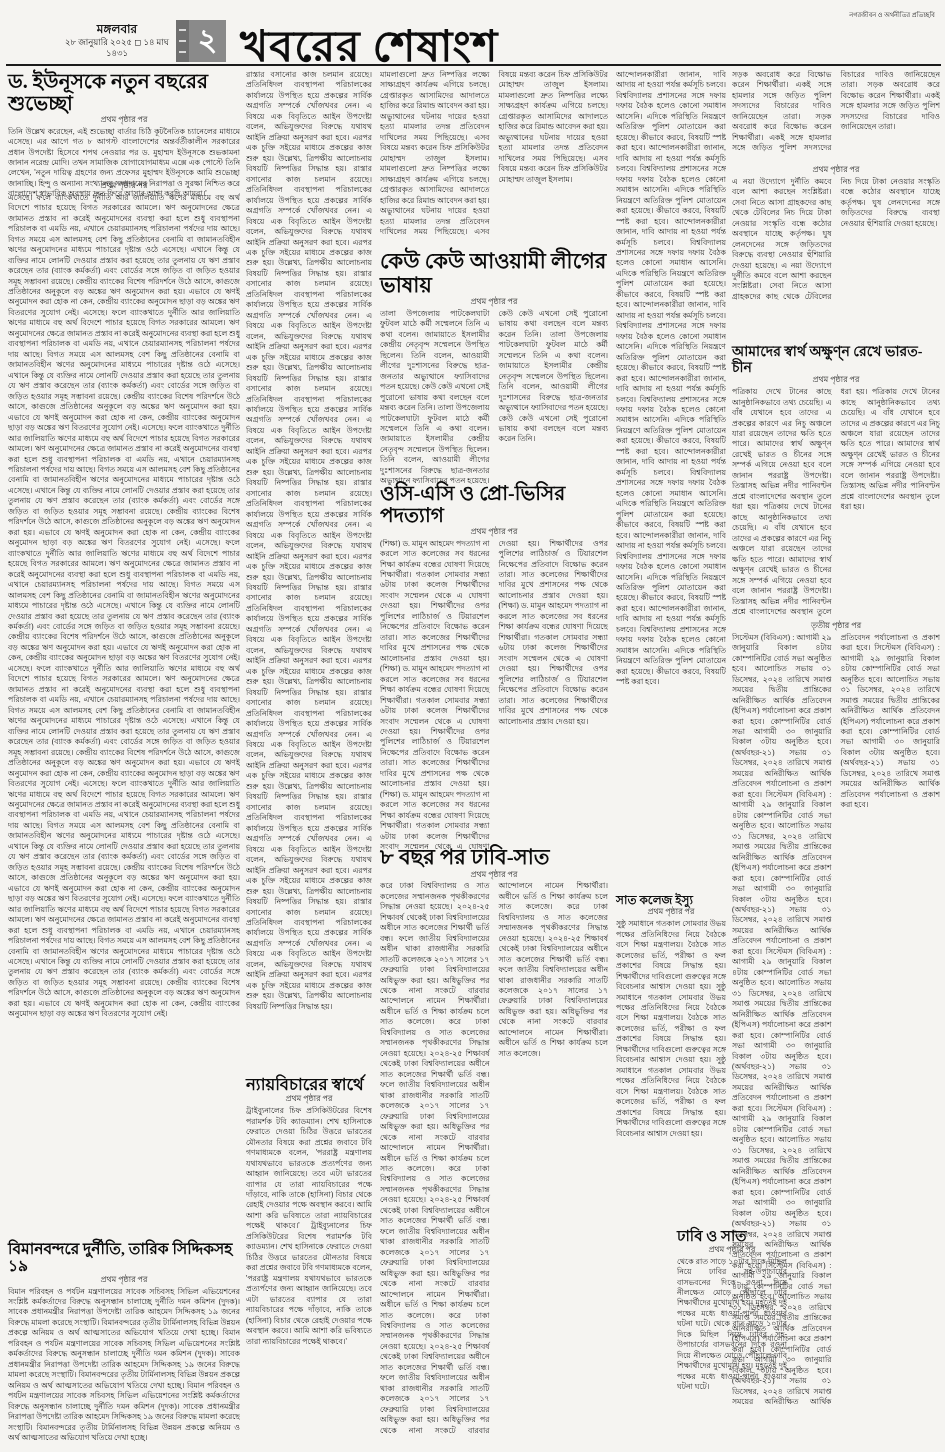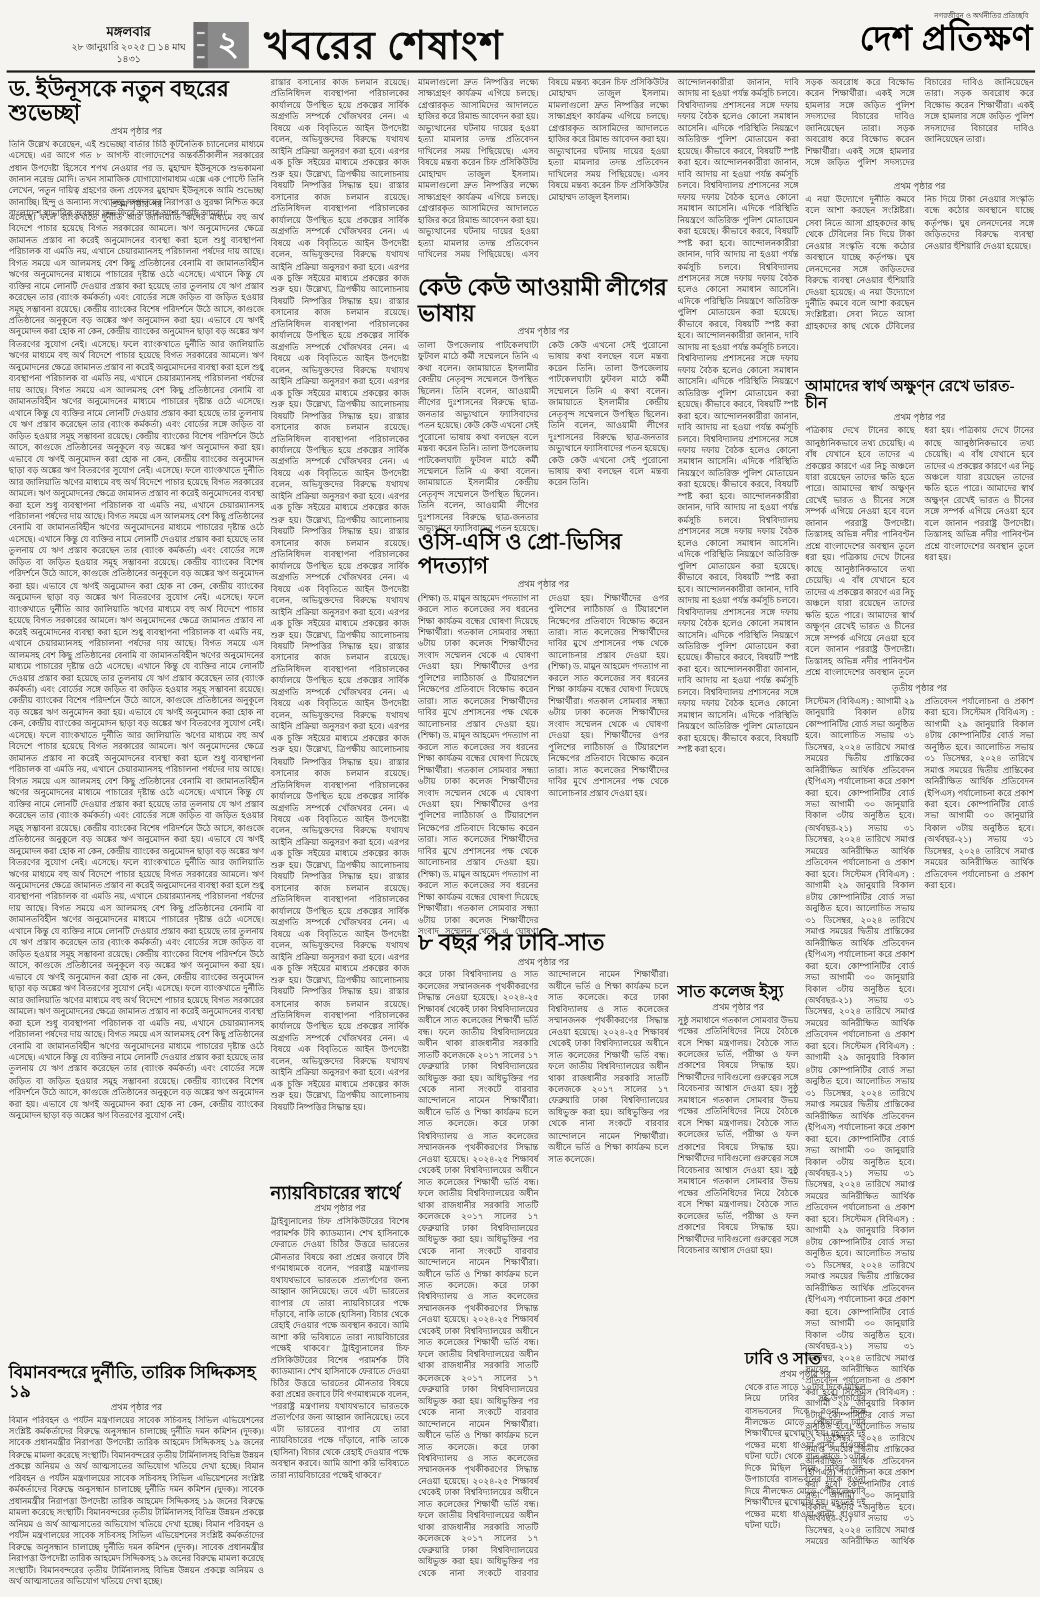--- a/index.html
+++ b/index.html
@@ -12,21 +12,21 @@
   .page{position:absolute;inset:0;}
   
   .date-block{position:absolute;left:58px;top:22px;width:118px;text-align:center;line-height:1.25;}
   .weekday{font-size:12px;font-weight:bold;}
   .date-line{font-size:8.5px;}
   .pagenum-box{position:absolute;left:176px;top:20px;width:50px;height:42px;background:#919191;display:flex;}
   .pagenum-strip{width:13px;background:#6f6f6f;display:flex;flex-direction:column;justify-content:space-evenly;align-items:center;}
   .pagenum-strip i{display:block;width:7px;height:2px;background:#d9d9d9;}
   .pagenum{flex:1;display:flex;align-items:center;justify-content:center;
     color:#fff;font-size:30px;font-weight:bold;background:#8a8a8a;}
-  .section-title{position:absolute;left:240px;top:14px;margin:0;font-size:36px;font-weight:bold;
+  .section-title{position:absolute;left:240px;top:14px;margin:0;font-size:43px;font-weight:bold;
     letter-spacing:1px;color:#0d0d0d;}
   .paper-logo{position:absolute;right:6px;top:12px;width:260px;text-align:right;line-height:1.05;}
   .paper-tagline{font-size:6.5px;color:#222;margin-right:4px;}
   .paper-name{font-size:31px;font-weight:900;color:#000;letter-spacing:0.5px;}
   .header-rule{position:absolute;left:6px;right:4px;top:64px;border-top:2px solid #1b1b1b;}
   
   .art{position:absolute;}
   .art h2{margin:0 0 1px 0;text-align:left;font-weight:bold;color:#0b0b0b;line-height:1.12;}
   .cont{text-align:center;font-size:8px;line-height:1.1;margin-bottom:2px;color:#222;}
   .body{font-size:7.7px;line-height:1.36;text-align:justify;overflow:hidden;color:#1d1d1d;
@@ -48,21 +48,20 @@
       <div class="pagenum-strip">
           <i></i>
           <i></i>
           <i></i>
         </div>
       <div class="pagenum">২</div>
     </div>
     <h1 class="section-title">খবরের শেষাংশ</h1>
     <div class="paper-logo">
       <div class="paper-tagline">নগরজীবন ও অর্থনীতির প্রতিচ্ছবি</div>
-      <div class="paper-name">দেশ প্রতিক্ষণ</div>
     </div>
     <div class="header-rule"></div>
   </header>
 
   <article class="art" style="left:8px;top:70px;width:232px;">
     <h2 style="font-size:20px;">ড. ইউনূসকে নতুন বছরের শুভেচ্ছা</h2>
     <div class="cont">প্রথম পৃষ্ঠার পর</div>
     <div class="body" style="height:92px;">তিনি উল্লেখ করেছেন, এই শুভেচ্ছা বার্তার চিঠি কূটনৈতিক চ্যানেলের মাধ্যমে এসেছে। এর আগে গত ৮ আগস্ট বাংলাদেশের অন্তর্বর্তীকালীন সরকারের প্রধান উপদেষ্টা হিসেবে শপথ নেওয়ার পর ড. মুহাম্মদ ইউনূসকে শুভকামনা জানান নরেন্দ্র মোদি। তখন সামাজিক যোগাযোগমাধ্যম এক্সে এক পোস্টে তিনি লেখেন, 'নতুন দায়িত্ব গ্রহণের জন্য প্রফেসর মুহাম্মদ ইউনূসকে আমি শুভেচ্ছা জানাচ্ছি। হিন্দু ও অন্যান্য সংখ্যালঘু সম্প্রদায়ের নিরাপত্তা ও সুরক্ষা নিশ্চিত করে বাংলাদেশ স্বাভাবিক অবস্থায় দ্রুত ফিরে আসার আশা করছি আমরা।'</div>
   </article>
 
@@ -101,21 +100,21 @@
 
   <article class="art" style="left:380px;top:846px;width:228px;">
     <h2 style="font-size:21px;">৮ বছর পর ঢাবি-সাত</h2>
     <div class="cont">প্রথম পৃষ্ঠার পর</div>
     <div class="body cols2" style="height:556px;">করে ঢাকা বিশ্ববিদ্যালয় ও সাত কলেজের সম্মানজনক পৃথকীকরণের সিদ্ধান্ত নেওয়া হয়েছে। ২০২৪-২৫ শিক্ষাবর্ষ থেকেই ঢাকা বিশ্ববিদ্যালয়ের অধীনে সাত কলেজের শিক্ষার্থী ভর্তি বন্ধ। ফলে জাতীয় বিশ্ববিদ্যালয়ের অধীন থাকা রাজধানীর সরকারি সাতটি কলেজকে ২০১৭ সালের ১৭ ফেব্রুয়ারি ঢাকা বিশ্ববিদ্যালয়ের অধিভুক্ত করা হয়। অধিভুক্তির পর থেকে নানা সংকটে বারবার আন্দোলনে নামেন শিক্ষার্থীরা। অধীনে ভর্তি ও শিক্ষা কার্যক্রম চলে সাত কলেজে। করে ঢাকা বিশ্ববিদ্যালয় ও সাত কলেজের সম্মানজনক পৃথকীকরণের সিদ্ধান্ত নেওয়া হয়েছে। ২০২৪-২৫ শিক্ষাবর্ষ থেকেই ঢাকা বিশ্ববিদ্যালয়ের অধীনে সাত কলেজের শিক্ষার্থী ভর্তি বন্ধ। ফলে জাতীয় বিশ্ববিদ্যালয়ের অধীন থাকা রাজধানীর সরকারি সাতটি কলেজকে ২০১৭ সালের ১৭ ফেব্রুয়ারি ঢাকা বিশ্ববিদ্যালয়ের অধিভুক্ত করা হয়। অধিভুক্তির পর থেকে নানা সংকটে বারবার আন্দোলনে নামেন শিক্ষার্থীরা। অধীনে ভর্তি ও শিক্ষা কার্যক্রম চলে সাত কলেজে। করে ঢাকা বিশ্ববিদ্যালয় ও সাত কলেজের সম্মানজনক পৃথকীকরণের সিদ্ধান্ত নেওয়া হয়েছে। ২০২৪-২৫ শিক্ষাবর্ষ থেকেই ঢাকা বিশ্ববিদ্যালয়ের অধীনে সাত কলেজের শিক্ষার্থী ভর্তি বন্ধ। ফলে জাতীয় বিশ্ববিদ্যালয়ের অধীন থাকা রাজধানীর সরকারি সাতটি কলেজকে ২০১৭ সালের ১৭ ফেব্রুয়ারি ঢাকা বিশ্ববিদ্যালয়ের অধিভুক্ত করা হয়। অধিভুক্তির পর থেকে নানা সংকটে বারবার আন্দোলনে নামেন শিক্ষার্থীরা। অধীনে ভর্তি ও শিক্ষা কার্যক্রম চলে সাত কলেজে। করে ঢাকা বিশ্ববিদ্যালয় ও সাত কলেজের সম্মানজনক পৃথকীকরণের সিদ্ধান্ত নেওয়া হয়েছে। ২০২৪-২৫ শিক্ষাবর্ষ থেকেই ঢাকা বিশ্ববিদ্যালয়ের অধীনে সাত কলেজের শিক্ষার্থী ভর্তি বন্ধ। ফলে জাতীয় বিশ্ববিদ্যালয়ের অধীন থাকা রাজধানীর সরকারি সাতটি কলেজকে ২০১৭ সালের ১৭ ফেব্রুয়ারি ঢাকা বিশ্ববিদ্যালয়ের অধিভুক্ত করা হয়। অধিভুক্তির পর থেকে নানা সংকটে বারবার আন্দোলনে নামেন শিক্ষার্থীরা। অধীনে ভর্তি ও শিক্ষা কার্যক্রম চলে সাত কলেজে। করে ঢাকা বিশ্ববিদ্যালয় ও সাত কলেজের সম্মানজনক পৃথকীকরণের সিদ্ধান্ত নেওয়া হয়েছে। ২০২৪-২৫ শিক্ষাবর্ষ থেকেই ঢাকা বিশ্ববিদ্যালয়ের অধীনে সাত কলেজের শিক্ষার্থী ভর্তি বন্ধ। ফলে জাতীয় বিশ্ববিদ্যালয়ের অধীন থাকা রাজধানীর সরকারি সাতটি কলেজকে ২০১৭ সালের ১৭ ফেব্রুয়ারি ঢাকা বিশ্ববিদ্যালয়ের অধিভুক্ত করা হয়। অধিভুক্তির পর থেকে নানা সংকটে বারবার আন্দোলনে নামেন শিক্ষার্থীরা। অধীনে ভর্তি ও শিক্ষা কার্যক্রম চলে সাত কলেজে।</div>
   </article>
 
   <div class="flow" style="left:616px;top:70px;width:110px;height:820px;">আন্দোলনকারীরা জানান, দাবি আদায় না হওয়া পর্যন্ত কর্মসূচি চলবে। বিশ্ববিদ্যালয় প্রশাসনের সঙ্গে দফায় দফায় বৈঠক হলেও কোনো সমাধান আসেনি। এদিকে পরিস্থিতি নিয়ন্ত্রণে অতিরিক্ত পুলিশ মোতায়েন করা হয়েছে। কীভাবে করবে, বিষয়টি স্পষ্ট করা হবে। আন্দোলনকারীরা জানান, দাবি আদায় না হওয়া পর্যন্ত কর্মসূচি চলবে। বিশ্ববিদ্যালয় প্রশাসনের সঙ্গে দফায় দফায় বৈঠক হলেও কোনো সমাধান আসেনি। এদিকে পরিস্থিতি নিয়ন্ত্রণে অতিরিক্ত পুলিশ মোতায়েন করা হয়েছে। কীভাবে করবে, বিষয়টি স্পষ্ট করা হবে। আন্দোলনকারীরা জানান, দাবি আদায় না হওয়া পর্যন্ত কর্মসূচি চলবে। বিশ্ববিদ্যালয় প্রশাসনের সঙ্গে দফায় দফায় বৈঠক হলেও কোনো সমাধান আসেনি। এদিকে পরিস্থিতি নিয়ন্ত্রণে অতিরিক্ত পুলিশ মোতায়েন করা হয়েছে। কীভাবে করবে, বিষয়টি স্পষ্ট করা হবে। আন্দোলনকারীরা জানান, দাবি আদায় না হওয়া পর্যন্ত কর্মসূচি চলবে। বিশ্ববিদ্যালয় প্রশাসনের সঙ্গে দফায় দফায় বৈঠক হলেও কোনো সমাধান আসেনি। এদিকে পরিস্থিতি নিয়ন্ত্রণে অতিরিক্ত পুলিশ মোতায়েন করা হয়েছে। কীভাবে করবে, বিষয়টি স্পষ্ট করা হবে। আন্দোলনকারীরা জানান, দাবি আদায় না হওয়া পর্যন্ত কর্মসূচি চলবে। বিশ্ববিদ্যালয় প্রশাসনের সঙ্গে দফায় দফায় বৈঠক হলেও কোনো সমাধান আসেনি। এদিকে পরিস্থিতি নিয়ন্ত্রণে অতিরিক্ত পুলিশ মোতায়েন করা হয়েছে। কীভাবে করবে, বিষয়টি স্পষ্ট করা হবে। আন্দোলনকারীরা জানান, দাবি আদায় না হওয়া পর্যন্ত কর্মসূচি চলবে। বিশ্ববিদ্যালয় প্রশাসনের সঙ্গে দফায় দফায় বৈঠক হলেও কোনো সমাধান আসেনি। এদিকে পরিস্থিতি নিয়ন্ত্রণে অতিরিক্ত পুলিশ মোতায়েন করা হয়েছে। কীভাবে করবে, বিষয়টি স্পষ্ট করা হবে। আন্দোলনকারীরা জানান, দাবি আদায় না হওয়া পর্যন্ত কর্মসূচি চলবে। বিশ্ববিদ্যালয় প্রশাসনের সঙ্গে দফায় দফায় বৈঠক হলেও কোনো সমাধান আসেনি। এদিকে পরিস্থিতি নিয়ন্ত্রণে অতিরিক্ত পুলিশ মোতায়েন করা হয়েছে। কীভাবে করবে, বিষয়টি স্পষ্ট করা হবে। আন্দোলনকারীরা জানান, দাবি আদায় না হওয়া পর্যন্ত কর্মসূচি চলবে। বিশ্ববিদ্যালয় প্রশাসনের সঙ্গে দফায় দফায় বৈঠক হলেও কোনো সমাধান আসেনি। এদিকে পরিস্থিতি নিয়ন্ত্রণে অতিরিক্ত পুলিশ মোতায়েন করা হয়েছে। কীভাবে করবে, বিষয়টি স্পষ্ট করা হবে।</div>
 
   <article class="art" style="left:616px;top:894px;width:110px;">
-    <h2 style="font-size:15px;">সাত কলেজ ইস্যু</h2>
+    <h2 style="font-size:12px;">সাত কলেজ ইস্যু</h2>
     <div class="cont">প্রথম পৃষ্ঠার পর</div>
     <div class="body" style="height:292px;">সুষ্ঠু সমাধানে গতকাল সোমবার উভয় পক্ষের প্রতিনিধিদের নিয়ে বৈঠকে বসে শিক্ষা মন্ত্রণালয়। বৈঠকে সাত কলেজের ভর্তি, পরীক্ষা ও ফল প্রকাশের বিষয়ে সিদ্ধান্ত হয়। শিক্ষার্থীদের দাবিগুলো গুরুত্বের সঙ্গে বিবেচনার আশ্বাস দেওয়া হয়। সুষ্ঠু সমাধানে গতকাল সোমবার উভয় পক্ষের প্রতিনিধিদের নিয়ে বৈঠকে বসে শিক্ষা মন্ত্রণালয়। বৈঠকে সাত কলেজের ভর্তি, পরীক্ষা ও ফল প্রকাশের বিষয়ে সিদ্ধান্ত হয়। শিক্ষার্থীদের দাবিগুলো গুরুত্বের সঙ্গে বিবেচনার আশ্বাস দেওয়া হয়। সুষ্ঠু সমাধানে গতকাল সোমবার উভয় পক্ষের প্রতিনিধিদের নিয়ে বৈঠকে বসে শিক্ষা মন্ত্রণালয়। বৈঠকে সাত কলেজের ভর্তি, পরীক্ষা ও ফল প্রকাশের বিষয়ে সিদ্ধান্ত হয়। শিক্ষার্থীদের দাবিগুলো গুরুত্বের সঙ্গে বিবেচনার আশ্বাস দেওয়া হয়।</div>
   </article>
 
   <article class="art" style="left:640px;top:1228px;width:110px;margin-left:37px;">
     <h2 style="font-size:15px;">ঢাবি ও সাত</h2>
     <div class="cont">প্রথম পৃষ্ঠার পর</div>
     <div class="body" style="height:186px;">থেকে রাত সাড়ে ১০টার দিকে মিছিল নিয়ে ঢাবির সহ-উপাচার্যের বাসভবনের দিকে রওনা দিয়ে নীলক্ষেত মোড়ে পৌঁছালে ঢাবি শিক্ষার্থীদের মুখোমুখি হয়। মুহূর্তেই দুই পক্ষের মধ্যে ধাওয়া-পাল্টা ধাওয়ার ঘটনা ঘটে। থেকে রাত সাড়ে ১০টার দিকে মিছিল নিয়ে ঢাবির সহ-উপাচার্যের বাসভবনের দিকে রওনা দিয়ে নীলক্ষেত মোড়ে পৌঁছালে ঢাবি শিক্ষার্থীদের মুখোমুখি হয়। মুহূর্তেই দুই পক্ষের মধ্যে ধাওয়া-পাল্টা ধাওয়ার ঘটনা ঘটে।</div>
   </article>
 

